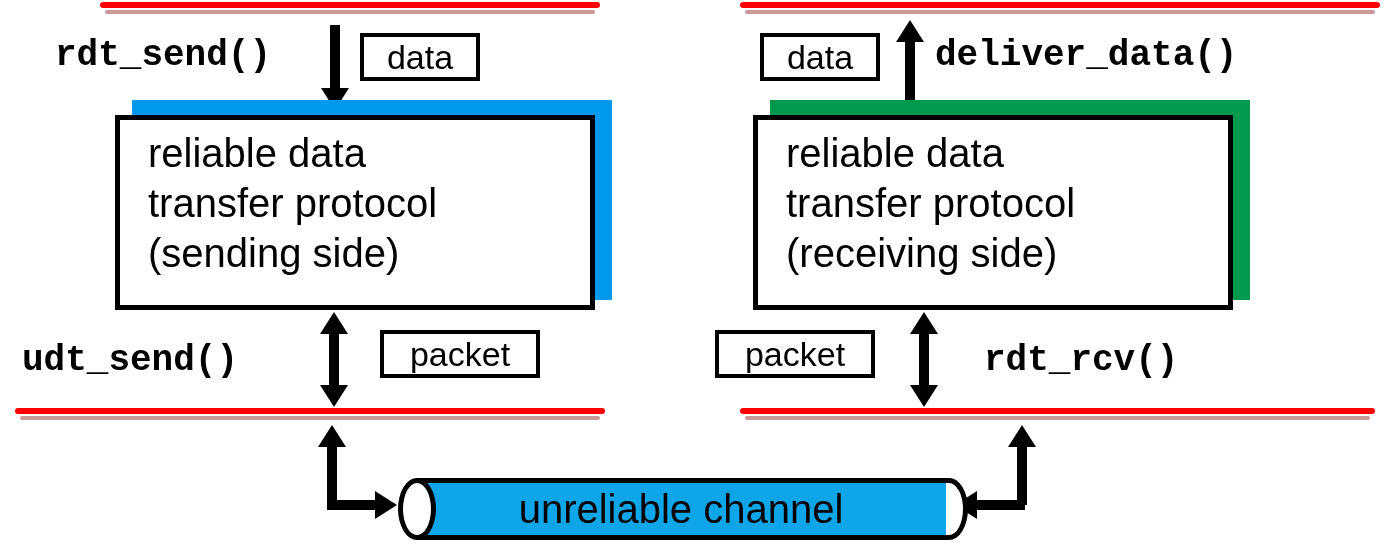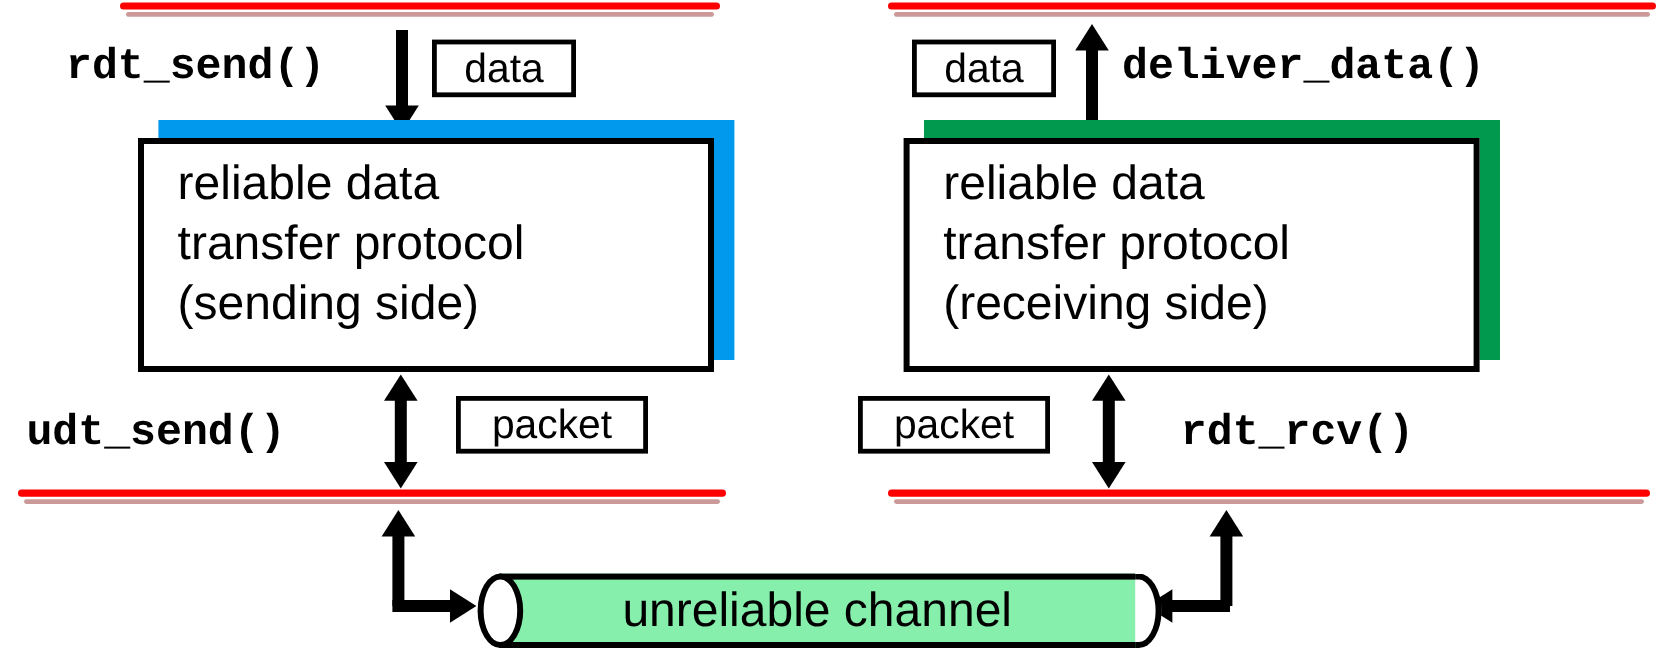--- a/index.html
+++ b/index.html
@@ -78,21 +78,21 @@
   .ah-right { border-top: 14px solid transparent; border-bottom: 14px solid transparent; border-left: 22px solid #000; }
   .shaft-v { position: absolute; width: 10px; background:#000; }
   .shaft-h { position: absolute; height: 10px; background:#000; }
 
   
   .cylinder {
     position:absolute;
     border: 5px solid #000;
     border-left: none;
     border-right: none;
-    background: #86efac;
+    background: #0ea5e9;
     box-sizing: border-box;
     display:flex;
     align-items:center;
     justify-content:center;
   }
   .cyl-cap {
     position:absolute;
     border: 5px solid #000;
     border-radius: 50%;
     background:#fff;

